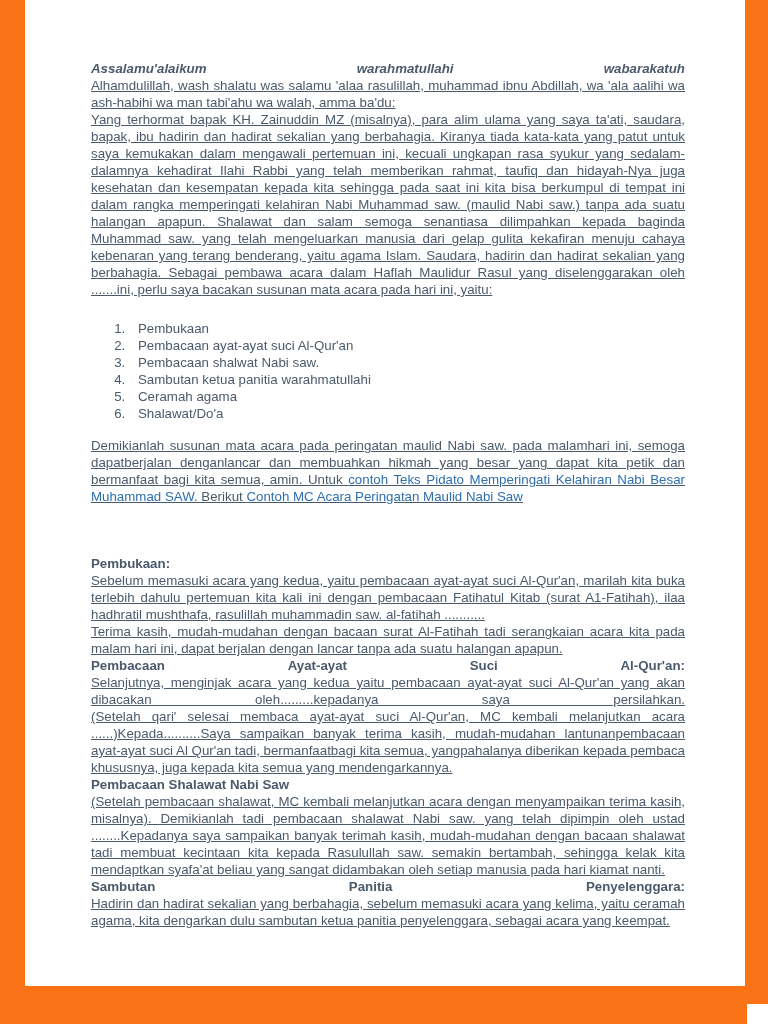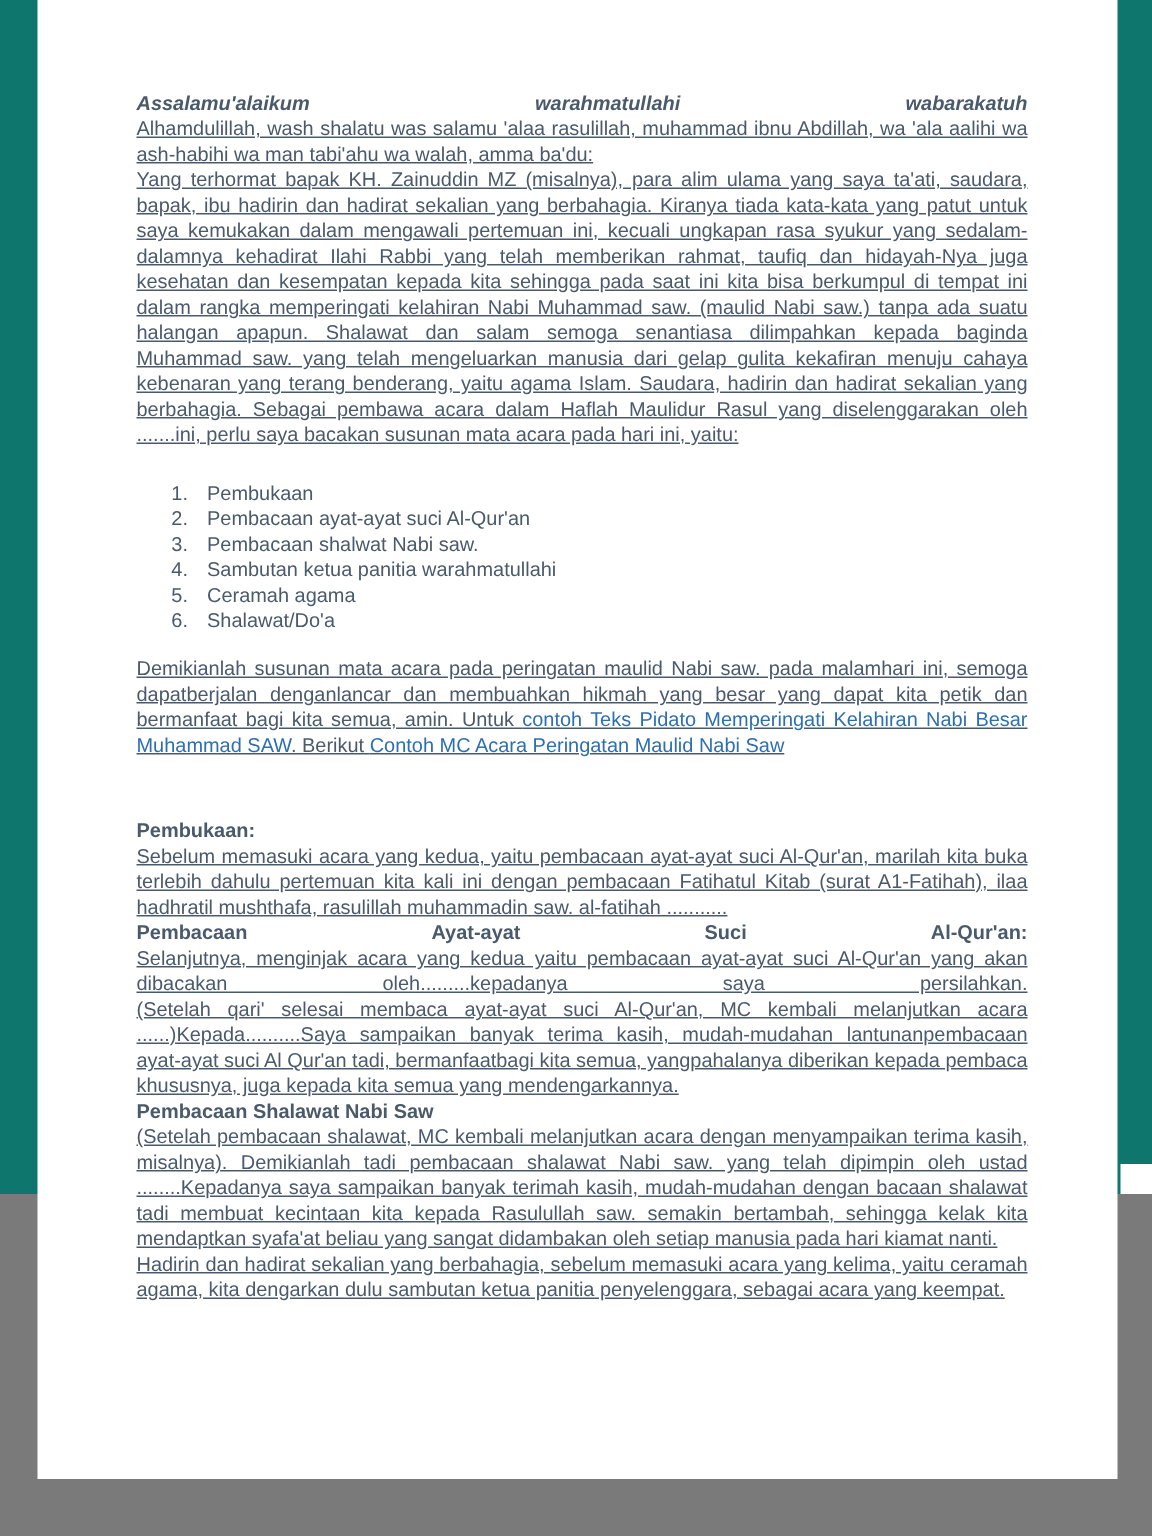--- a/index.html
+++ b/index.html
@@ -7,42 +7,42 @@
     padding: 0;
     width: 768px;
     height: 1024px;
     background: #7a7a7a;
     font-family: "Liberation Sans", sans-serif;
     overflow: hidden;
   }
   .viewer {
     position: relative;
     width: 768px;
-    height: 796px;
-    background: #0f766e;
+    height: 1024px;
+    background: #f97316;
   }
   .page {
     position: absolute;
     left: 25px;
     top: 0;
     width: 720px;
     height: 986px;
     background: #ffffff;
     overflow: hidden;
   }
   .content {
     padding: 60px 60px 0 66px;
     color: #4b5a6b;
     font-size: 13.3px;
     line-height: 17px;
     text-align: justify;
   }
   .content p { margin: 0; text-decoration: underline; }
   .mt  { }
-  .mt-big { margin-top: 40px; }
+  .mt-big { margin-top: 50px; }
   .h-spread {
     display: flex;
     justify-content: space-between;
     font-weight: bold;
   }
   .italic { font-style: italic; }
   .h-bold { font-weight: bold; }
   .force-last { text-align-last: justify; }
   ol.agenda {
     margin: 22px 0 15px 0;
@@ -91,31 +91,37 @@
         <li>Ceramah agama</li>
         <li>Shalawat/Do'a</li>
       </ol>
 
       <p>
         <span>Demikianlah susunan mata acara pada peringatan maulid Nabi saw. pada malamhari ini, semoga dapatberjalan denganlancar dan membuahkan hikmah yang besar yang dapat kita petik dan bermanfaat bagi kita semua, amin. Untuk </span><a class="doclink">contoh Teks Pidato Memperingati Kelahiran Nabi Besar Muhammad SAW</a><span>. Berikut </span><a class="doclink">Contoh MC Acara Peringatan Maulid Nabi Saw</a>
       </p>
 
       <div class="h-bold mt-big">Pembukaan:</div>
       <p>Sebelum memasuki acara yang kedua, yaitu pembacaan ayat-ayat suci Al-Qur'an, marilah kita buka terlebih dahulu pertemuan kita kali ini dengan pembacaan Fatihatul Kitab (surat A1-Fatihah), ilaa hadhratil mushthafa, rasulillah muhammadin saw. al-fatihah ...........</p>
+      <p>Terima kasih, mudah-mudahan dengan bacaan surat Al-Fatihah tadi serangkaian acara kita pada malam hari ini, dapat berjalan dengan lancar tanpa ada suatu halangan apapun.</p>
 
       <div class="h-spread mt">
         <span>Pembacaan</span>
         <span>Ayat-ayat</span>
         <span>Suci</span>
         <span>Al-Qur'an:</span>
       </div>
       <p class="force-last">Selanjutnya, menginjak acara yang kedua yaitu pembacaan ayat-ayat suci Al-Qur'an yang akan dibacakan oleh.........kepadanya saya persilahkan.</p>
       <p>(Setelah qari' selesai membaca ayat-ayat suci Al-Qur'an, MC kembali melanjutkan acara ......)Kepada..........Saya sampaikan banyak terima kasih, mudah-mudahan lantunanpembacaan ayat-ayat suci Al Qur'an tadi, bermanfaatbagi kita semua, yangpahalanya diberikan kepada pembaca khususnya, juga kepada kita semua yang mendengarkannya.</p>
 
       <div class="h-bold">Pembacaan Shalawat Nabi Saw</div>
       <p>(Setelah pembacaan shalawat, MC kembali melanjutkan acara dengan menyampaikan terima kasih, misalnya). Demikianlah tadi pembacaan shalawat Nabi saw. yang telah dipimpin oleh ustad ........Kepadanya saya sampaikan banyak terimah kasih, mudah-mudahan dengan bacaan shalawat tadi membuat kecintaan kita kepada Rasulullah saw. semakin bertambah, sehingga kelak kita mendaptkan syafa'at beliau yang sangat didambakan oleh setiap manusia pada hari kiamat nanti.</p>
 
+      <div class="h-spread mt">
+        <span>Sambutan</span>
+        <span>Panitia</span>
+        <span>Penyelenggara:</span>
+      </div>
       <p>Hadirin dan hadirat sekalian yang berbahagia, sebelum memasuki acara yang kelima, yaitu ceramah agama, kita dengarkan dulu sambutan ketua panitia penyelenggara, sebagai acara yang keempat.</p>
 
     </div>
   </div>
   <div class="scroll-corner"></div>
 </div>
 
 </body></html>

